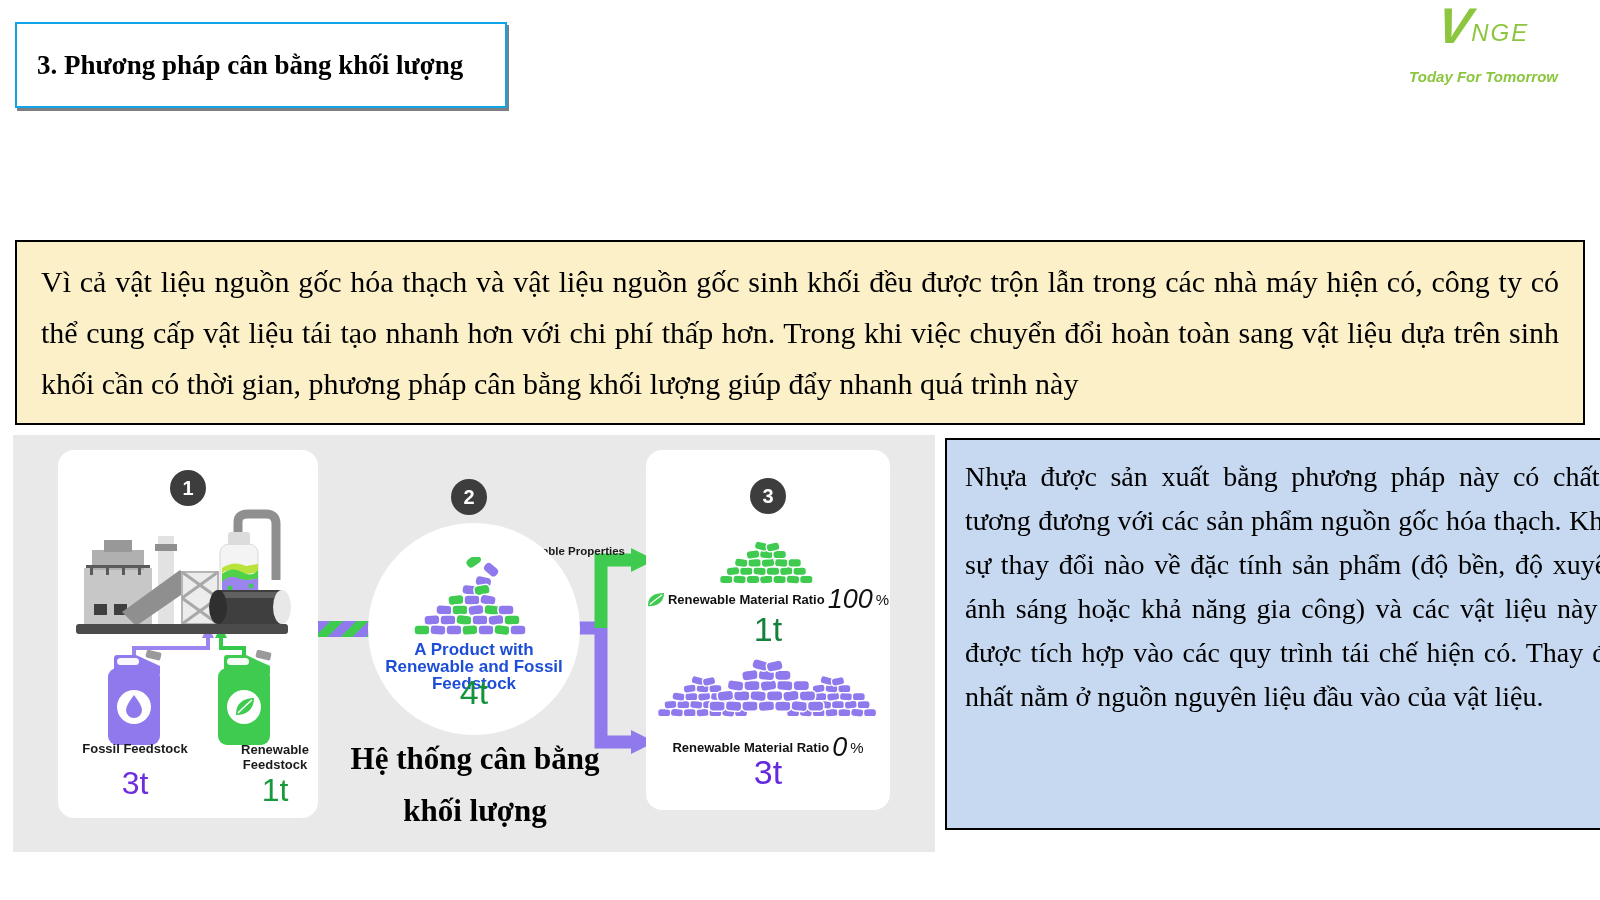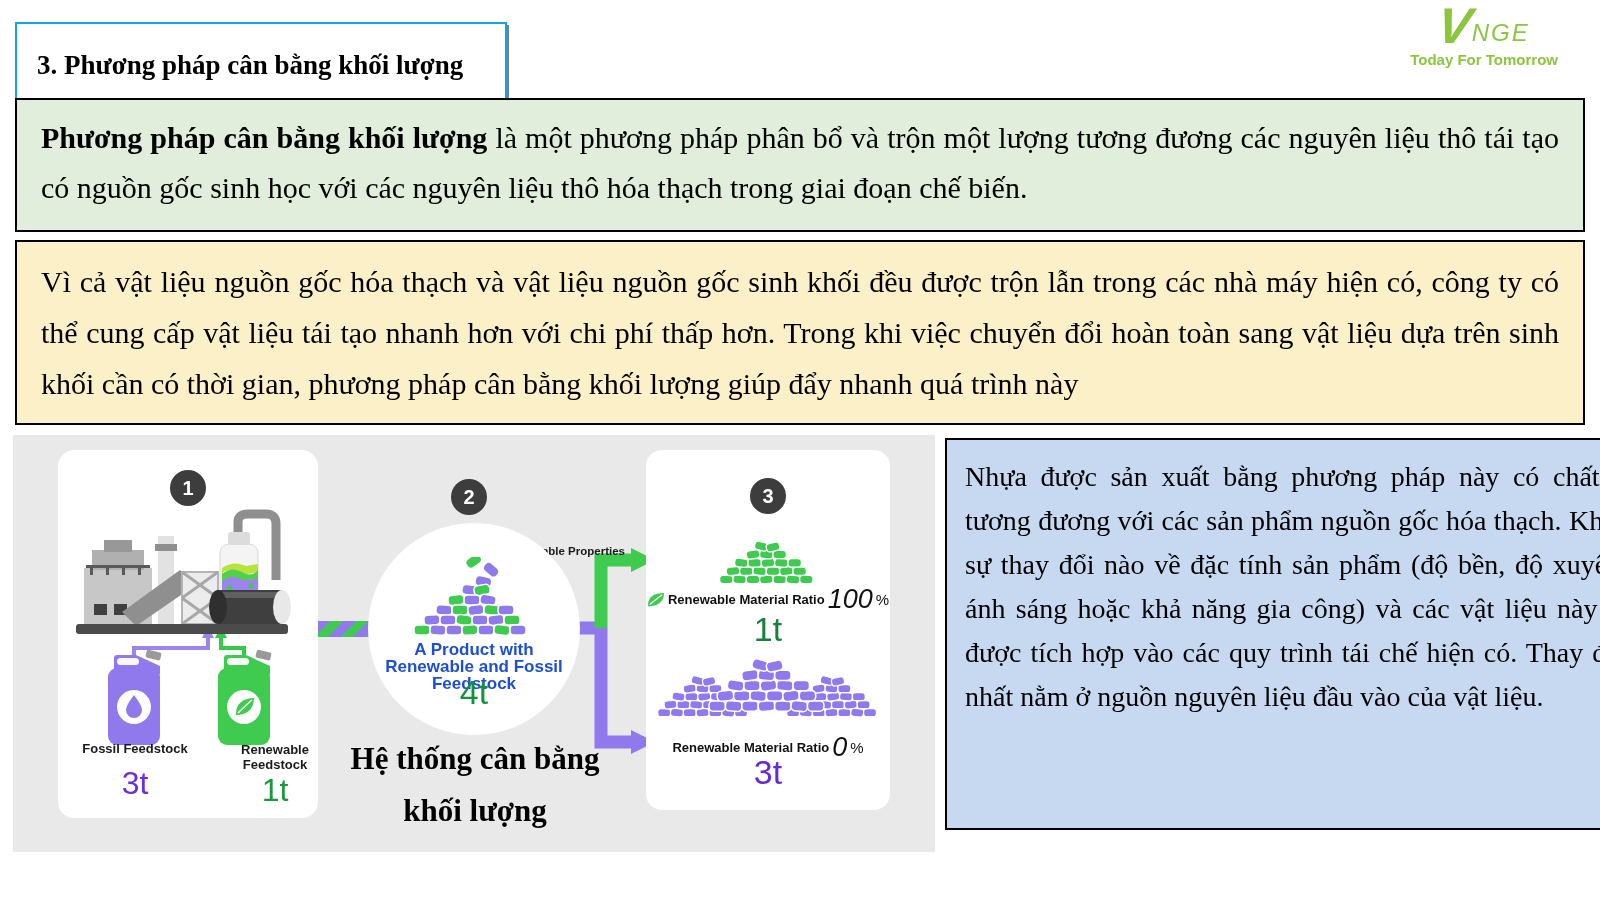--- a/index.html
+++ b/index.html
@@ -8,21 +8,21 @@
 
   
   .title-box { position:absolute; left:15px; top:22px; width:492px; height:86px;
     background:#fff; border:2px solid #0ea5e9; box-shadow:2px 3px 0 rgba(0,0,0,.5);
     display:flex; align-items:center; padding-left:20px;
     font-weight:bold; font-size:27px; color:#000; }
   .logo { position:absolute; right:42px; top:2px; color:#8cc63f; text-align:center; font-family:"Liberation Sans", sans-serif; }
   .logo-row { display:flex; align-items:flex-end; justify-content:center; font-style:italic; }
   .logo-v { font-size:50px; font-weight:bold; line-height:48px; transform:skewX(-8deg); }
   .logo-name { font-size:24px; letter-spacing:2px; line-height:34px; }
-  .logo-tagline { font-size:15px; font-weight:bold; margin-top:1px; }
+  .logo-tagline { font-size:15px; font-weight:bold; font-style:italic; margin-top:18px; }
 
   
   .def-box { position:absolute; left:15px; right:15px; top:98px; height:134px;
     border:2px solid #000; padding:13px 24px 0 24px;
     font-size:30px; line-height:50px; text-align:justify; color:#000; }
   .def-lead { font-weight:bold; }
   .benefit-box { position:absolute; left:15px; right:15px; top:240px; height:185px;
     border:2px solid #000; padding:14px 24px 0 24px;
     font-size:30px; line-height:51px; text-align:justify; color:#000; }
   .note-box { position:absolute; left:945px; top:438px; width:754px; height:392px;
@@ -133,23 +133,20 @@
     <span>3. Phương pháp cân bằng khối lượng</span>
   </div>
   <div class="logo">
     <div class="logo-row">
       <span class="logo-v">V</span>
       <span class="logo-name">NGE</span>
     </div>
     <div class="logo-tagline">Today For Tomorrow</div>
   </div>
 
-  <div class="def-box" style="background:#e0eedb">
-    <span class="def-lead">Phương pháp cân bằng khối lượng</span><span> là một phương pháp phân bổ và trộn một lượng tương đương các nguyên liệu thô tái tạo có nguồn gốc sinh học với các nguyên liệu thô hóa thạch trong giai đoạn chế biến.</span>
-  </div>
 
   <div class="benefit-box" style="background:#fcf0c9">
     <span>Vì cả vật liệu nguồn gốc hóa thạch và vật liệu nguồn gốc sinh khối đều được trộn lẫn trong các nhà máy hiện có, công ty có thể cung cấp vật liệu tái tạo nhanh hơn với chi phí thấp hơn. Trong khi việc chuyển đổi hoàn toàn sang vật liệu dựa trên sinh khối cần có thời gian, phương pháp cân bằng khối lượng giúp đẩy nhanh quá trình này</span>
   </div>
 
   <div class="diagram">
 
     <div class="panel panel1">
       <div class="badge b1">1</div>
 

